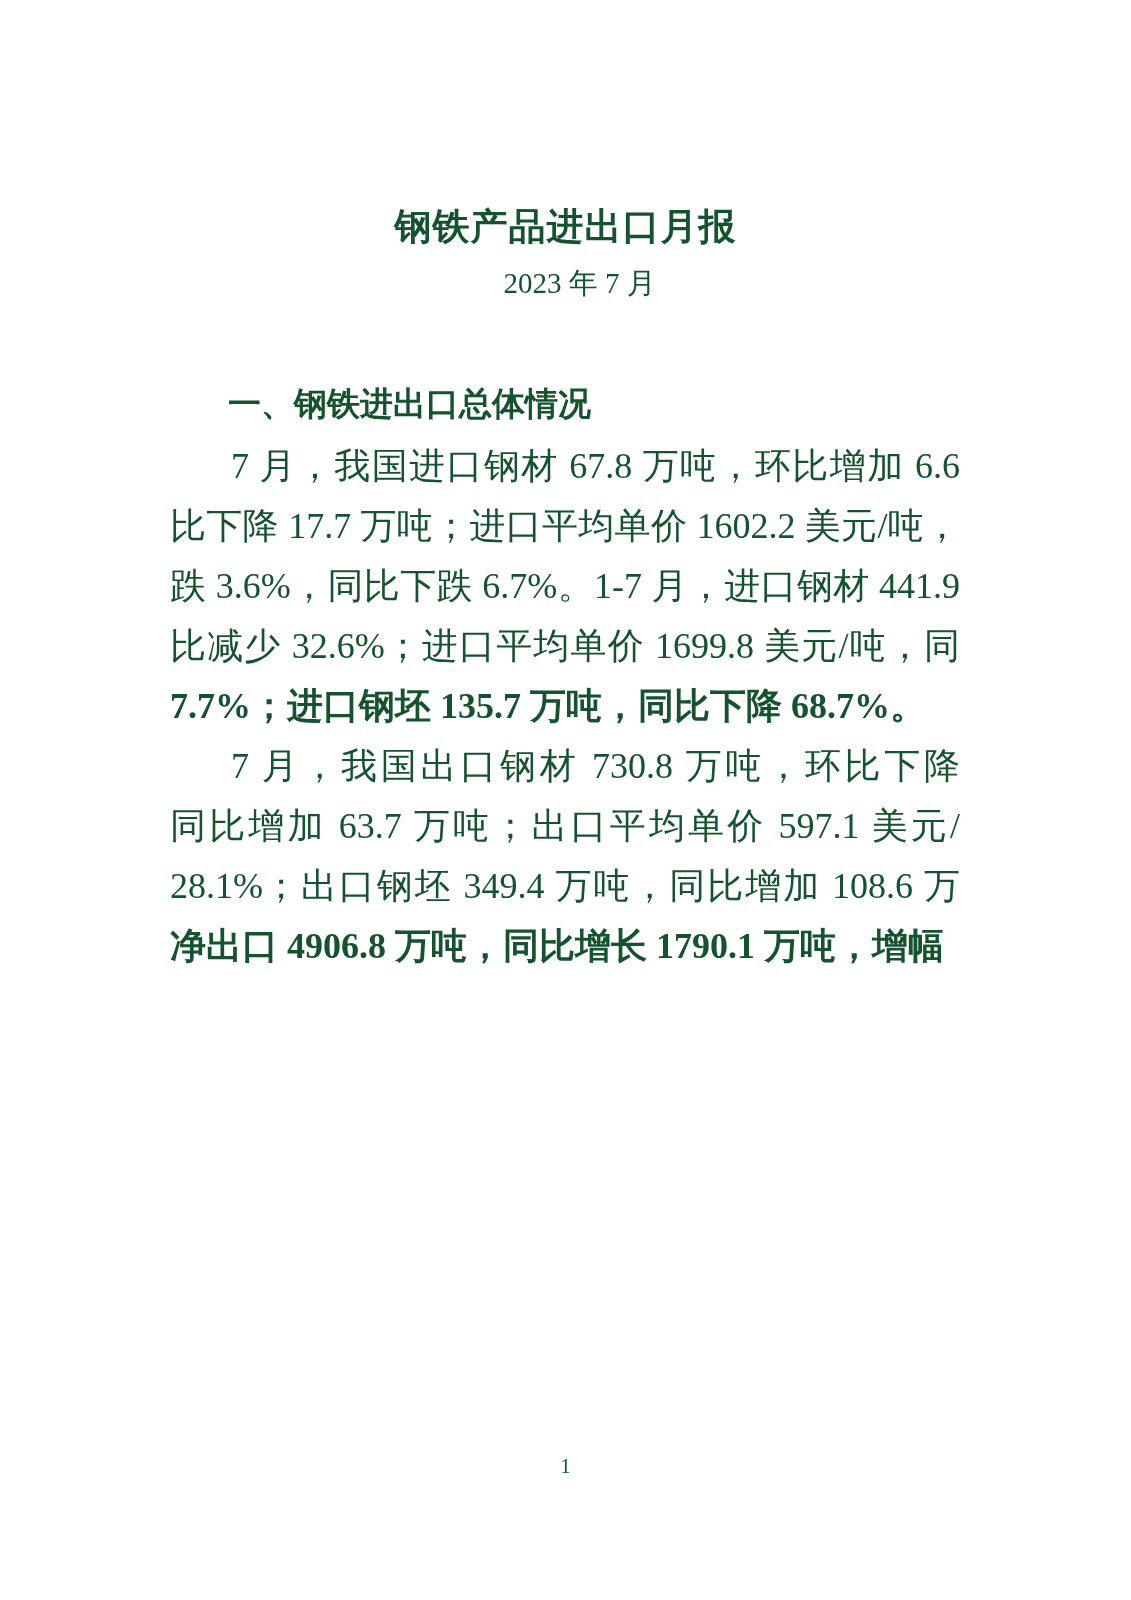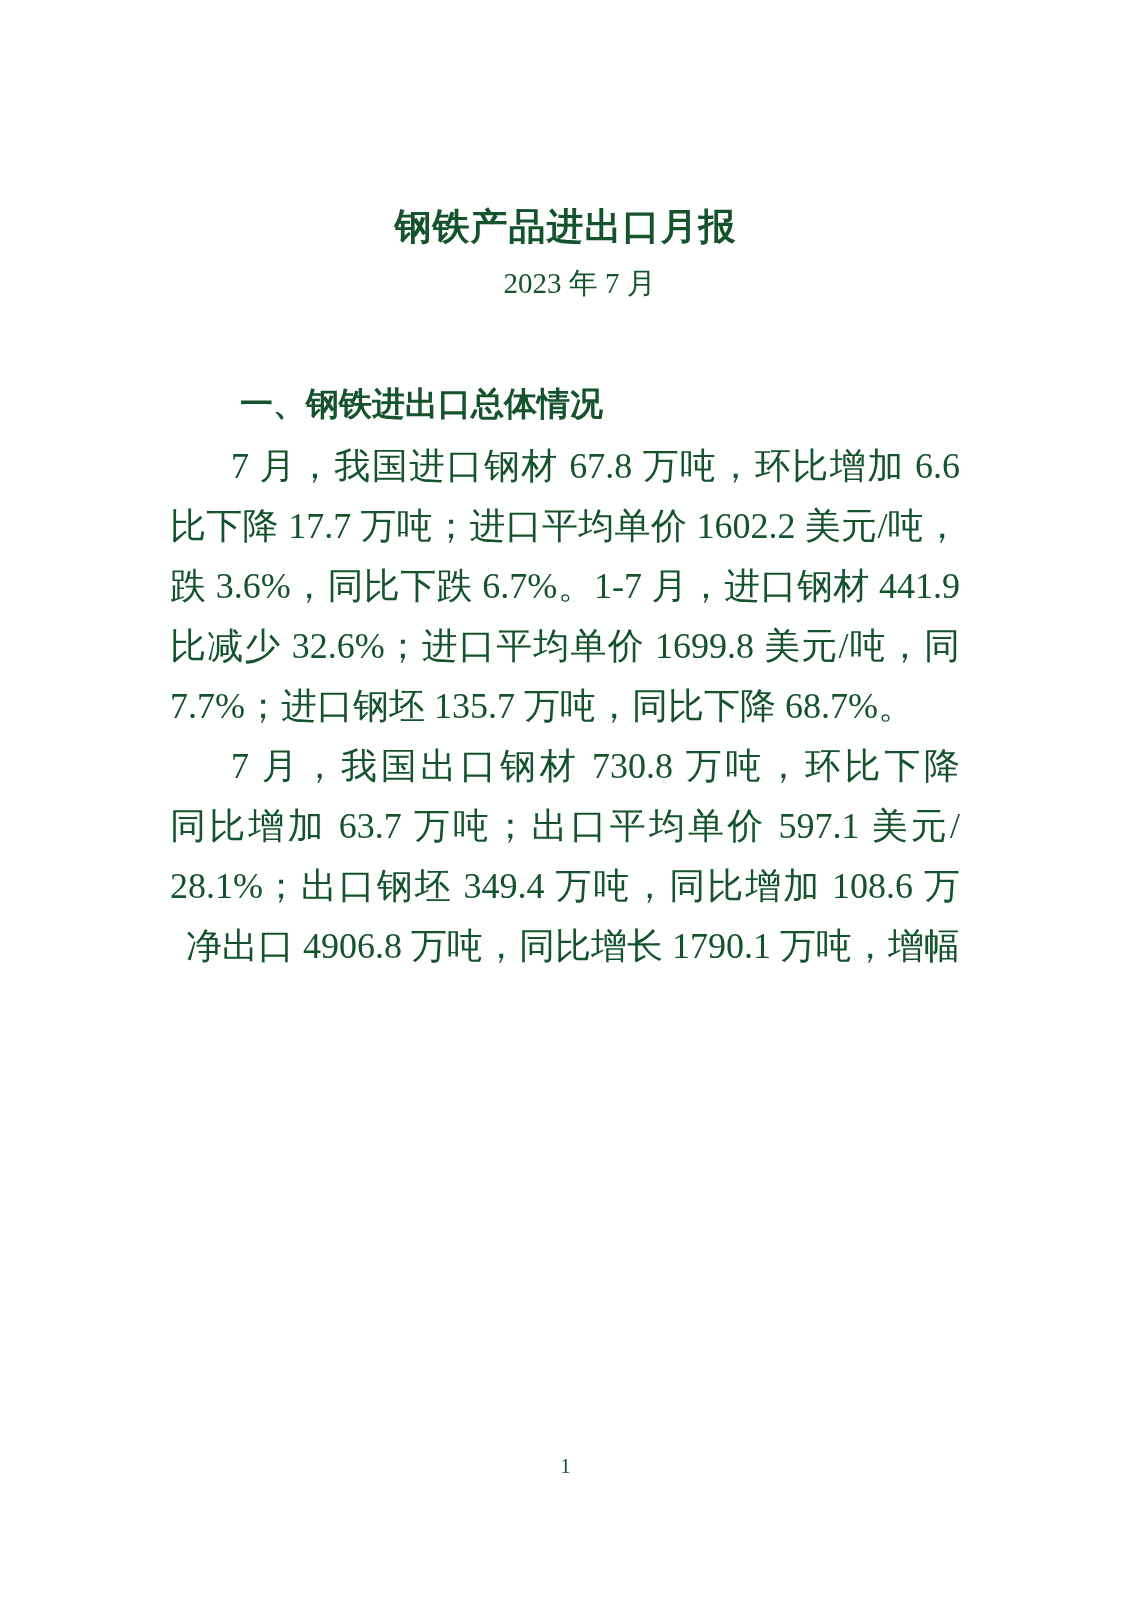--- a/index.html
+++ b/index.html
@@ -31,21 +31,21 @@
     left: 0;
     width: 100%;
     text-align: center;
     font-size: 29px;
     line-height: 38px;
     padding-left: 28px;
   }
   .heading {
     position: absolute;
     top: 381px;
-    left: 182px;
+    left: 170px;
     width: 790px;
     font-family: "Liberation Sans", "DejaVu Sans", sans-serif;
     font-size: 33px;
     font-weight: bold;
     text-indent: 58px;
     line-height: 46px;
     white-space: nowrap;
   }
   .body-text {
     position: absolute;
@@ -56,22 +56,23 @@
   }
   .line {
     height: 60px;
     line-height: 60px;
     text-align: justify;
     text-align-last: justify;
     overflow: hidden;
   }
   .line.indent { text-indent: 61px; }
   .line.last {
-    text-align: right;
+    text-align: left;
     text-align-last: left;
+    font-weight: bold;
   }
   .page-number {
     position: absolute;
     top: 1452px;
     left: 0;
     width: 100%;
     text-align: center;
     font-size: 21px;
     line-height: 28px;
   }

